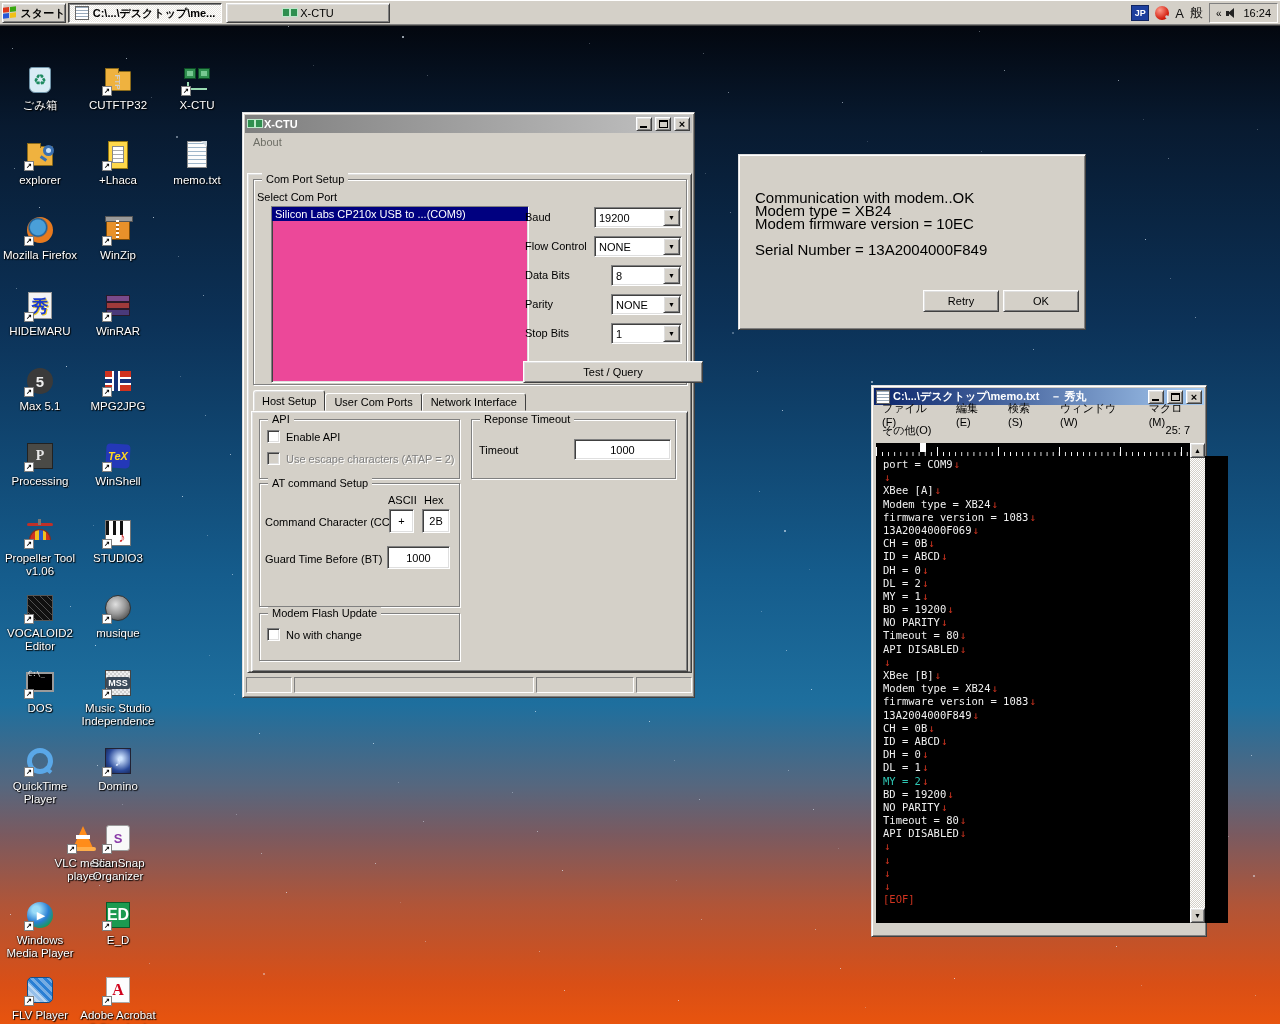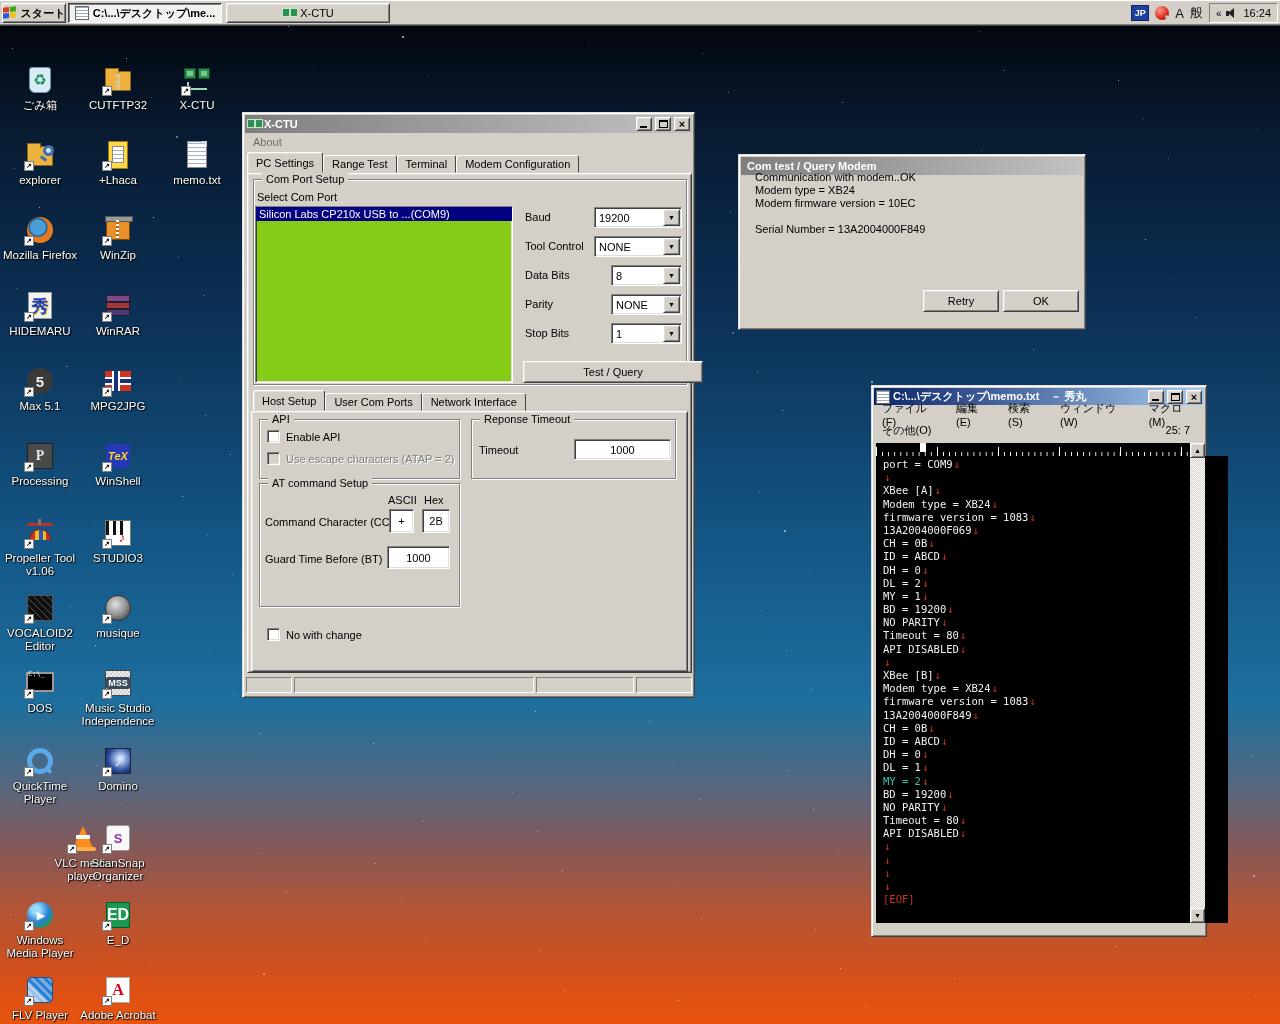--- a/index.html
+++ b/index.html
@@ -139,22 +139,22 @@
   .field { position:absolute; background:#fff; border:1px solid; border-color:#808080 #fff #fff #808080;
     box-shadow:inset 1px 1px 0 #404040, inset -1px -1px 0 #dfdfdf; font-size:11px;
     display:flex; align-items:center; justify-content:center; }
   .tabrow { position:absolute; display:flex; align-items:flex-end; }
   .tab { height:18px; padding:0 8px; font-size:11px; display:flex; align-items:center; background:#d4d0c8;
     border:1px solid; border-color:#fff #404040 #d4d0c8 #fff; border-radius:3px 3px 0 0; position:relative; }
   .tab.sel { height:21px; z-index:6; box-shadow:inset 1px 1px 0 #dfdfdf; }
   .panel { position:absolute; background:#d4d0c8; border:1px solid; border-color:#fff #404040 #404040 #fff;
     box-shadow:inset 1px 1px 0 #dfdfdf, inset -1px -1px 0 #808080; }
   .scell { position:absolute; height:16px; border:1px solid; border-color:#808080 #fff #fff #808080; }
-  .listbox { position:absolute; background:#84cc16; border:1px solid; border-color:#808080 #fff #fff #808080;
-    box-shadow:inset 1px 1px 0 #404040, inset -1px -1px 0 #dfdfdf; overflow:hidden; }
+  .listbox { position:absolute; background:#ec4899; border:1px solid; border-color:#808080 #fff #fff #808080;
+    box-shadow:inset 1px 1px 0 #404040, inset -1px -1px 0 #dfdfdf; overflow:hidden;margin-left:16px; }
   .listitem { font-size:11px; padding:1px 3px; white-space:nowrap; }
   .listitem.sel { background:#000080; color:#fff; }
 
   
   .mmenu { font-size:11px; gap:0; }
   .mmenu span { padding:2px 8px; }
   .ruler { position:absolute; background:#000;
     background-image:linear-gradient(90deg,#fff 0 1px, transparent 1px), linear-gradient(90deg,#fff 0 1px, transparent 1px);
     background-repeat:repeat-x; background-position:left bottom, left bottom; background-size:61px 9px, 6.1px 4px; }
   .rmark { position:absolute; top:0; width:6px; height:9px; background:#fff; }
@@ -602,42 +602,36 @@
         <span class="tbtn btn">
             <i class="maxi"></i>
           </span>
         <span class="tbtn btn">
             <span class="clos">×</span>
           </span>
       </div>
       <div class="menubar" style="left:4px; top:21px; height:16px; color:#6e6e66;">
         <span style="padding:0 6px;">About</span>
       </div>
-      <div class="tabrow" style="left:4px; top:39px; height:21px;" id="xctu-tabs">
-          <span class="tab sel">PC Settings</span>
-          <span class="tab">Range Test</span>
-          <span class="tab">Terminal</span>
-          <span class="tab">Modem Configuration</span>
-        </div>
       <div class="panel" style="left:4px; top:60px; width:445px; height:500px;"></div>
 
       <div class="group" style="left:10px; top:66px; width:434px; height:206px;">
         <span class="glabel">Com Port Setup</span>
       </div>
       <div class="lbl" style="left:14px; top:78px;">Select Com Port</div>
       <div class="listbox" style="left:12px; top:93px; width:258px; height:177px;" id="port-list">
           <div class="listitem sel">Silicon Labs CP210x USB to ...(COM9)</div>
         </div>
       <div id="com-fields">
           <div class="lbl" style="left: 282px; top: 98px;">Baud</div>
           <div class="combo" style="left: 351px; top: 94px; width: 88px;">
             <span class="cval">19200</span>
             <span class="cbtn btn">▼</span>
           </div>
-          <div class="lbl" style="left: 282px; top: 127px;">Tool Control</div>
+          <div class="lbl" style="left: 282px; top: 127px;">Flow Control</div>
           <div class="combo" style="left: 351px; top: 123px; width: 88px;">
             <span class="cval">NONE</span>
             <span class="cbtn btn">▼</span>
           </div>
           <div class="lbl" style="left: 282px; top: 156px;">Data Bits</div>
           <div class="combo" style="left: 368px; top: 152px; width: 71px;">
             <span class="cval">8</span>
             <span class="cbtn btn">▼</span>
           </div>
           <div class="lbl" style="left: 282px; top: 185px;">Parity</div>
@@ -682,36 +676,36 @@
         <span class="glabel">AT command Setup</span>
       </div>
       <div class="lbl" style="left:145px; top:381px;">ASCII</div>
       <div class="lbl" style="left:181px; top:381px;">Hex</div>
       <div class="lbl" style="left:22px; top:403px;">Command Character (CC)</div>
       <div class="field" style="left:146px; top:396px; width:25px; height:24px;">+</div>
       <div class="field" style="left:179px; top:396px; width:28px; height:24px;">2B</div>
       <div class="lbl" style="left:22px; top:440px;">Guard Time Before (BT)</div>
       <div class="field" style="left:144px; top:433px; width:63px; height:23px;">1000</div>
 
+      <div class="group" style="left:16px; top:500px; width:201px; height:48px;">
+        <span class="glabel">Modem Flash Update</span>
+      </div>
       <div class="cbrow" style="left:24px; top:515px;">
         <span class="cbox"></span>
         <span>No with change</span>
       </div>
 
       <div class="scell" style="left:3px; top:564px; width:46px;"></div>
       <div class="scell" style="left:51px; top:564px; width:240px;"></div>
       <div class="scell" style="left:293px; top:564px; width:98px;"></div>
       <div class="scell" style="left:393px; top:564px; width:56px;"></div>
     </div>
 
     <div class="win" id="comtest-win" style="left:738px; top:128px; width:348px; height:176px;">
-      <div class="titlebar inactive">
-        <span class="t-text" style="padding-left:4px;">Com test / Query Modem</span>
-      </div>
-      <div id="comtest-lines" style="position:absolute; left:16px; top:16px; font-size:11px; line-height:13px;">
+      <div id="comtest-lines" style="position:absolute; left:16px; top:36px; font-size:15px; line-height:13px;">
           <div style="min-height: 13px;">Communication with modem..OK</div>
           <div style="min-height: 13px;">Modem type = XB24</div>
           <div style="min-height: 13px;">Modem firmware version = 10EC</div>
           <div style="min-height: 13px;"></div>
           <div style="min-height: 13px;">Serial Number = 13A2004000F849</div>
         </div>
       <div class="btn" style="position:absolute; left:184px; top:135px; width:76px; height:22px;">Retry</div>
       <div class="btn" style="position:absolute; left:264px; top:135px; width:76px; height:22px;">OK</div>
     </div>
 

